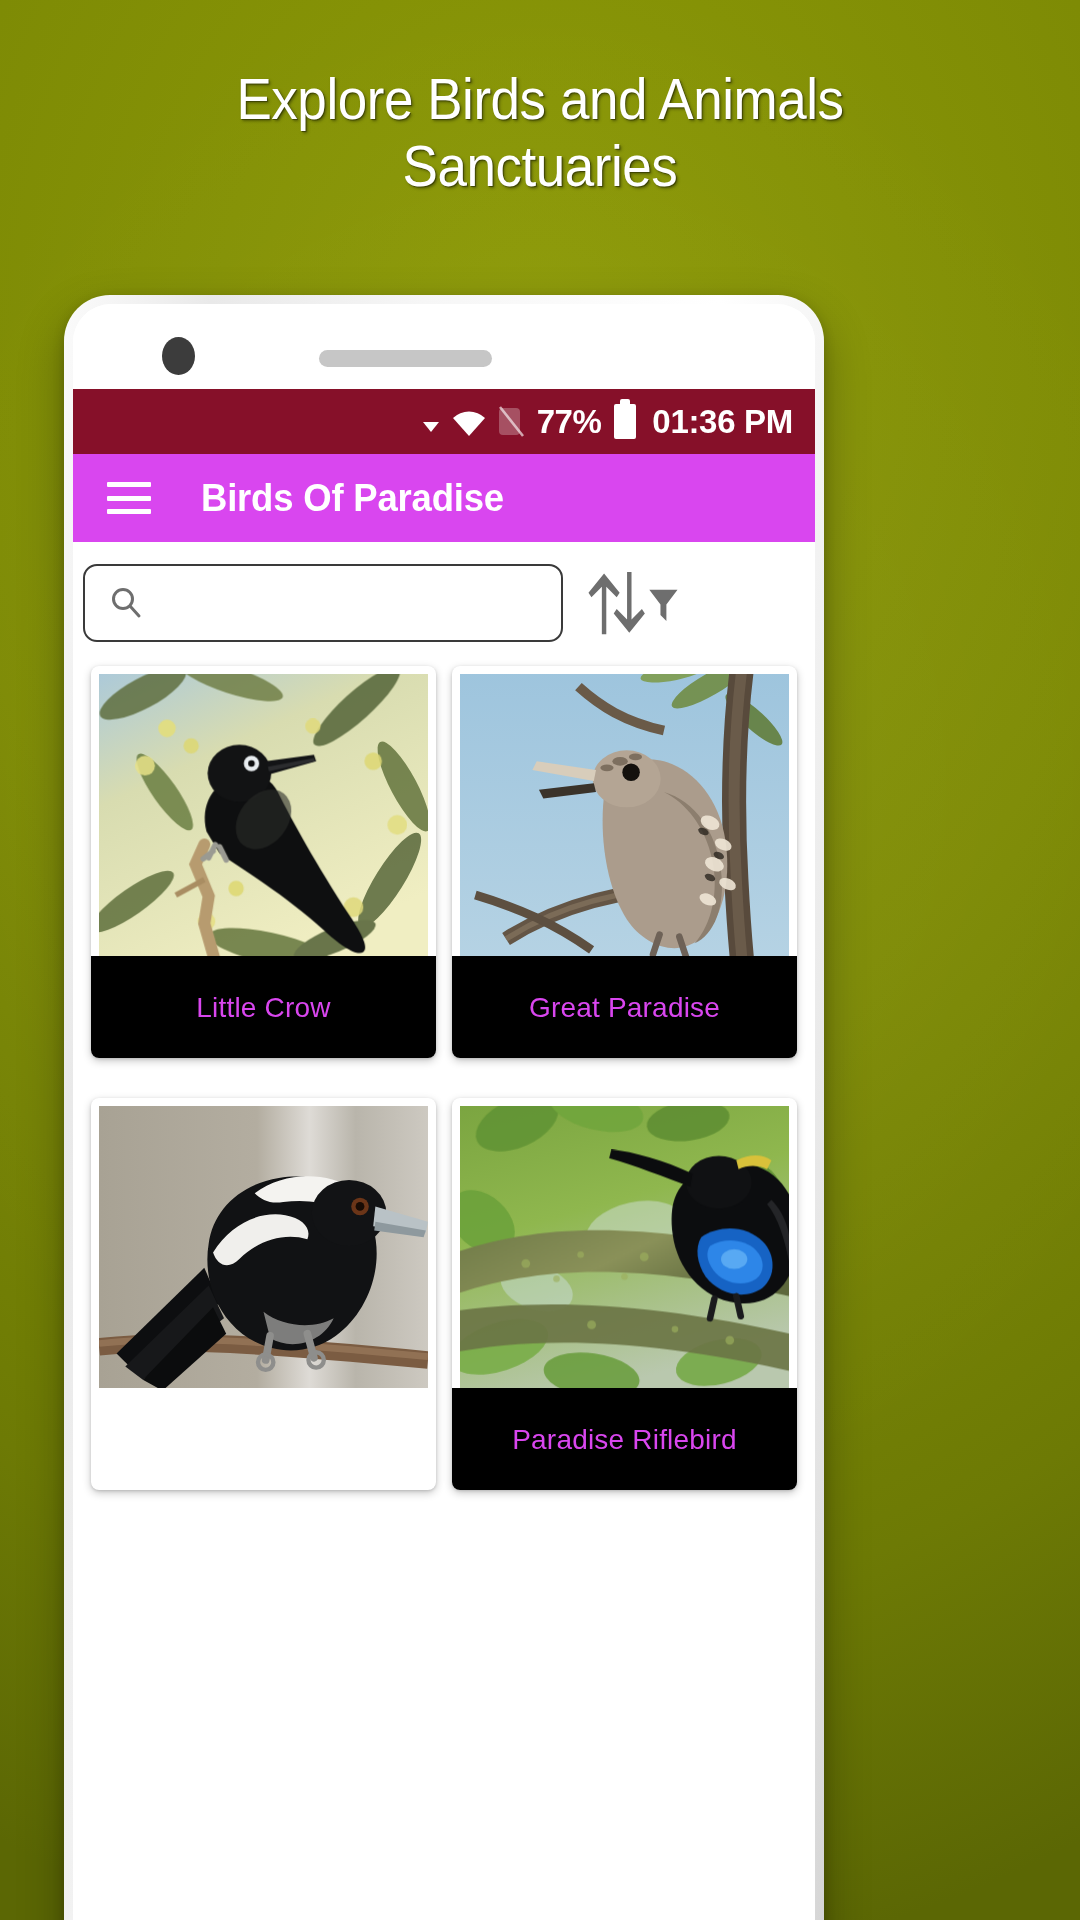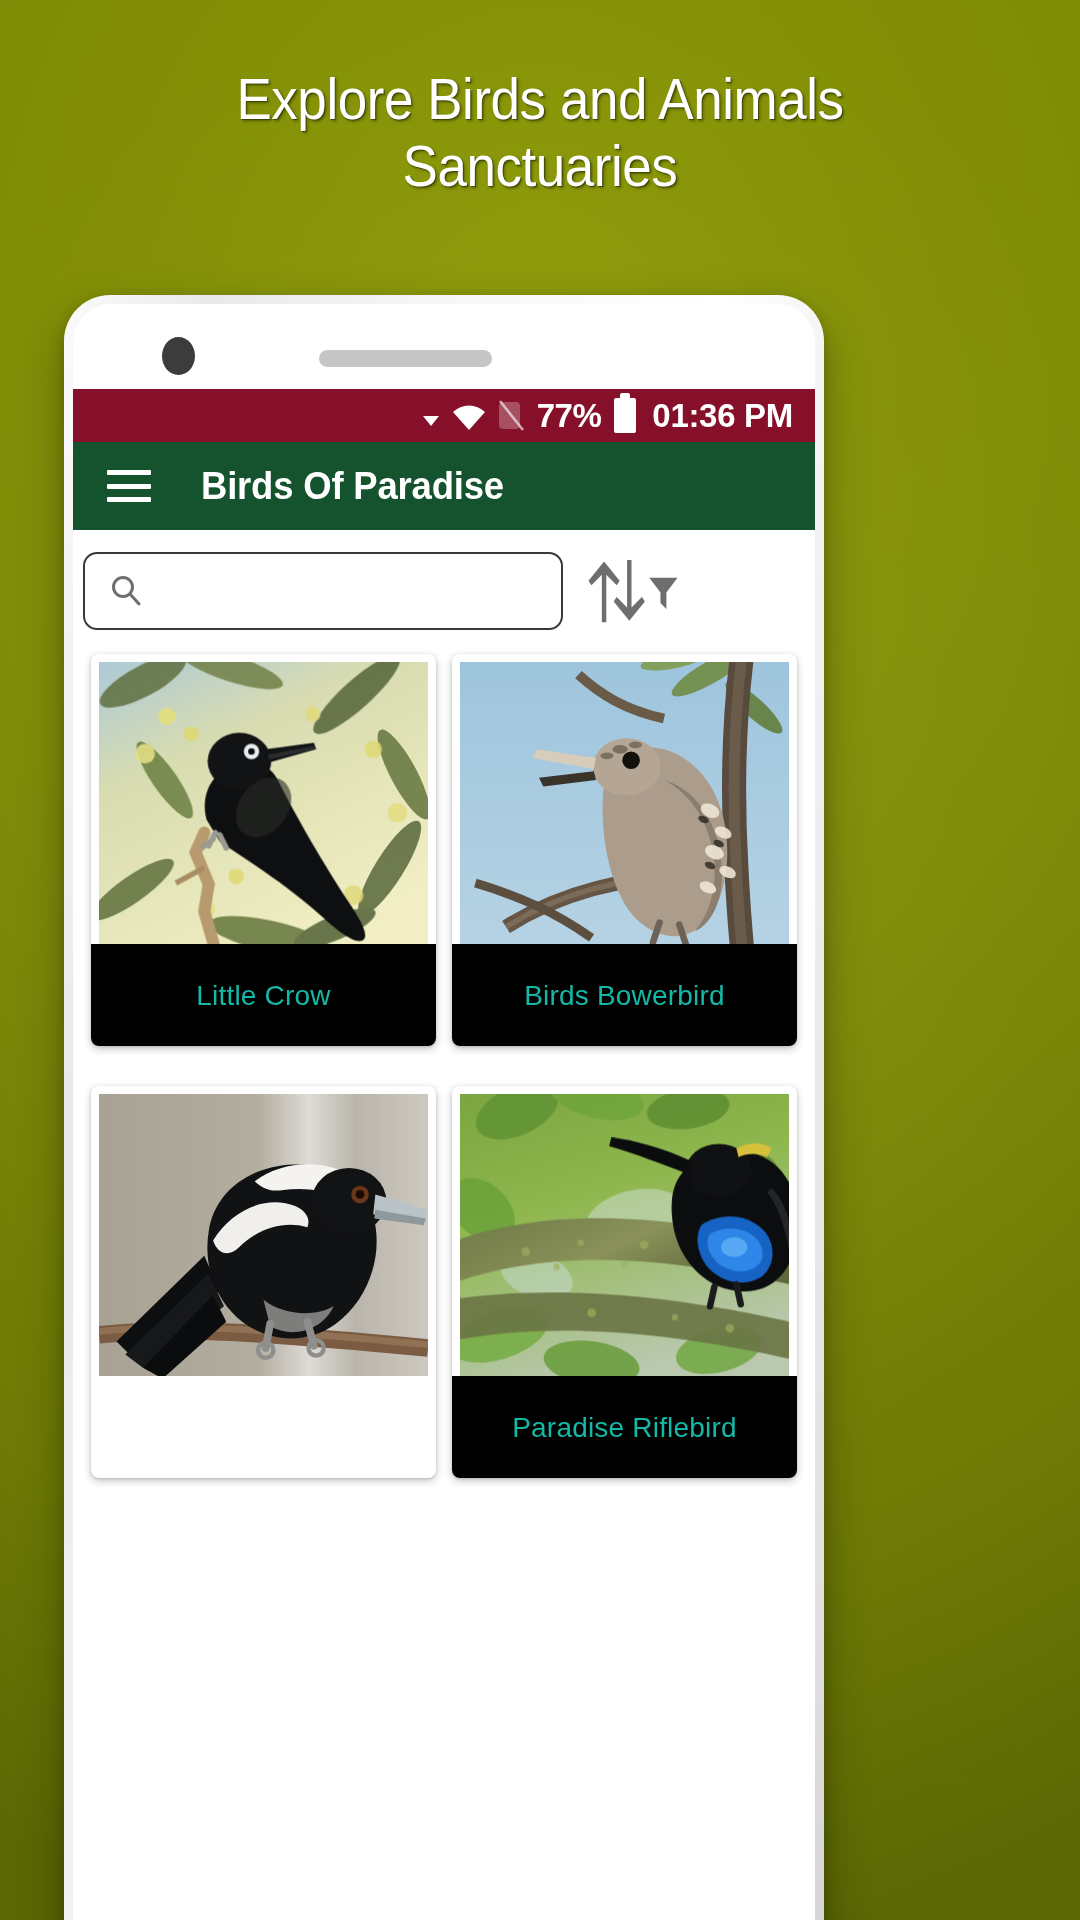--- a/index.html
+++ b/index.html
@@ -74,21 +74,21 @@
   }
   .speaker{
     position:absolute; left:246px; top:46px;
     width:173px; height:17px;
     border-radius:9px;
     background:#c6c6c6;
   }
 
   
   .statusbar{
-    height:53px;
+    height:65px;
     background:#861029;
     display:flex;
     align-items:center;
     justify-content:flex-end;
     padding:0 22px 0 0;
     gap:13px;
     color:#ffffff;
   }
   .sb-caret{
     width:0;height:0;
@@ -123,21 +123,21 @@
     font-size:33px;
     font-weight:700;
     letter-spacing:-.3px;
     line-height:1;
     margin-left:3px;
   }
 
   
   .appbar{
     height:88px;
-    background:#14532d;
+    background:#d946ef;
     display:flex;
     align-items:center;
     padding:0 0 0 34px;
     gap:50px;
   }
   .hamburger{
     width:44px;height:32px;
     display:flex;flex-direction:column;justify-content:space-between;
     cursor:pointer;
   }
@@ -208,21 +208,21 @@
   }
   .card-thumb{
     margin:8px 8px 0 8px;
     height:282px;
     overflow:hidden;
     position:relative;
     background:#cfd8c8;
   }
   .card-label{
     background:#000000;
-    color:#14b8a6;
+    color:#d946ef;
     text-align:center;
     font-size:28px;
     padding:36px 6px 34px 6px;
     letter-spacing:.2px;
   }
 
   
   .scene{position:absolute;inset:0;}
   .scene svg{display:block;width:100%;height:100%;}
 </style>
@@ -408,21 +408,21 @@
               <g fill="#2c2720" opacity=".8">
                 <ellipse cx="222" cy="156" rx="5" ry="3" transform="rotate(24 222 156)"></ellipse>
                 <ellipse cx="236" cy="178" rx="5" ry="3" transform="rotate(24 236 178)"></ellipse>
                 <ellipse cx="228" cy="198" rx="5" ry="3" transform="rotate(24 228 198)"></ellipse>
               </g>
 
               <path d="M182 250 L176 268 M200 252 L206 270" stroke="#6e6257" stroke-width="6" fill="none" stroke-linecap="round"></path>
             </svg>
           </div>
         </div>
-        <div class="card-label">Birds Bowerbird</div>
+        <div class="card-label">Great Paradise</div>
       </div>
 
       <div class="card">
         <div class="card-thumb">
           <div class="scene">
             <svg viewBox="0 0 300 282" preserveAspectRatio="xMidYMid slice" xmlns="http://www.w3.org/2000/svg">
               <defs>
                 <linearGradient id="g3bg" x1="0" y1="0" x2="1" y2="0">
                   <stop offset="0%" stop-color="#a8a294"></stop>
                   <stop offset="48%" stop-color="#b3ada0"></stop>

